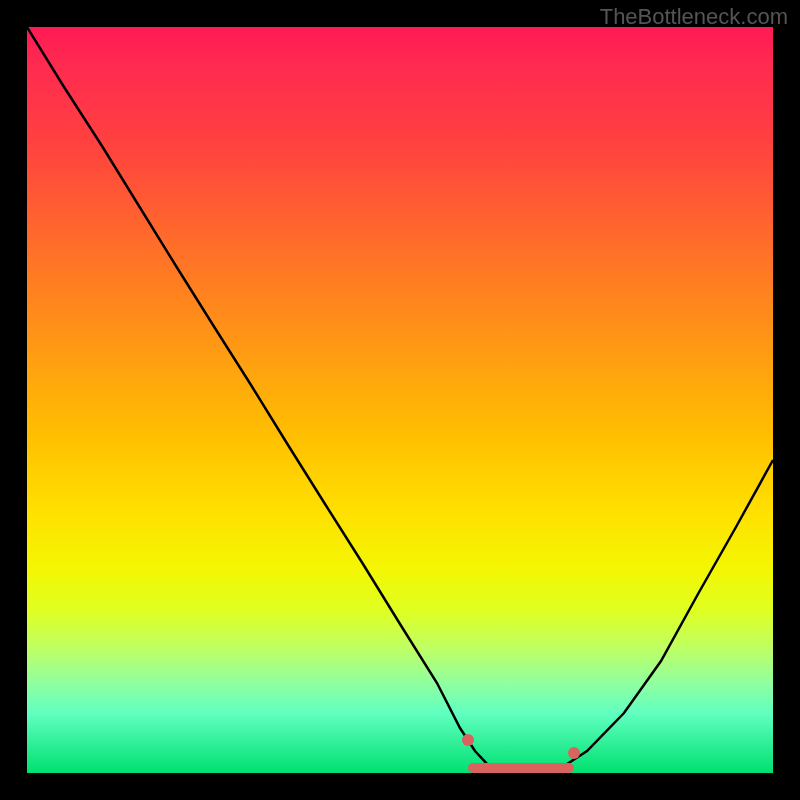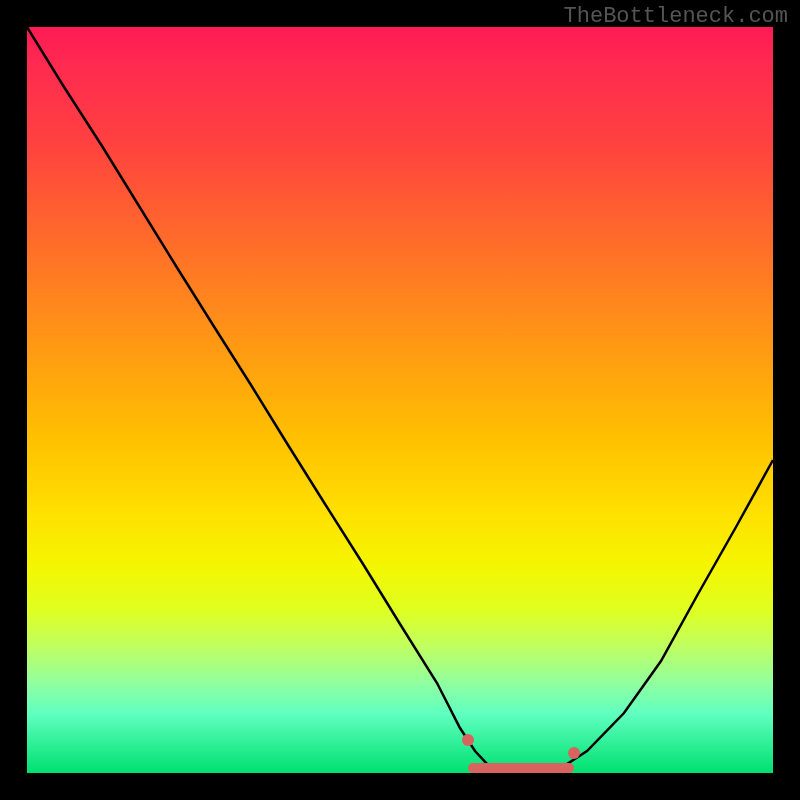--- a/index.html
+++ b/index.html
@@ -11,21 +11,20 @@
     font-family: Arial, sans-serif;
   }
   .watermark {
     position: absolute;
     top: 4px;
     right: 12px;
     color: #555;
     font-size: 22px;
     font-weight: 500;
     z-index: 10;
-    font-family: Liberation Mono, monospace;
   }
   .plot-area {
     position: absolute;
     left: 27px;
     top: 27px;
     width: 746px;
     height: 746px;
     background: linear-gradient(to bottom,
       #ff1a55 0%,
       #ff2a50 5%,

